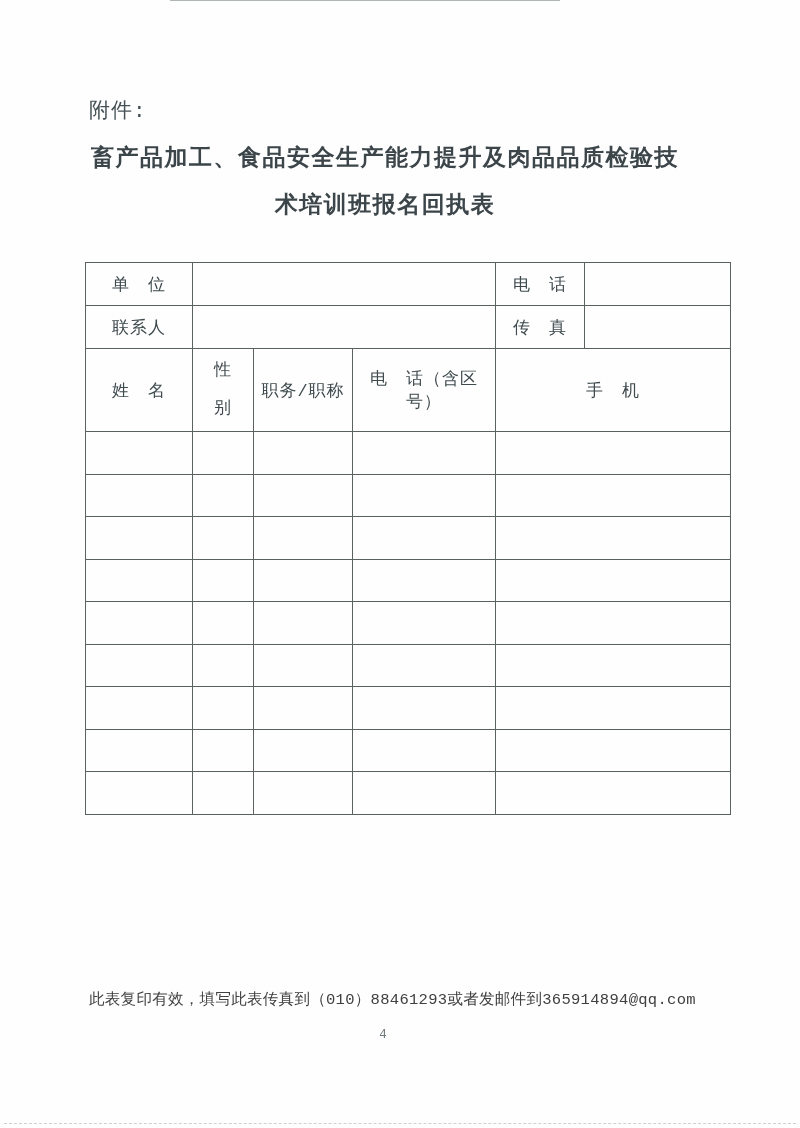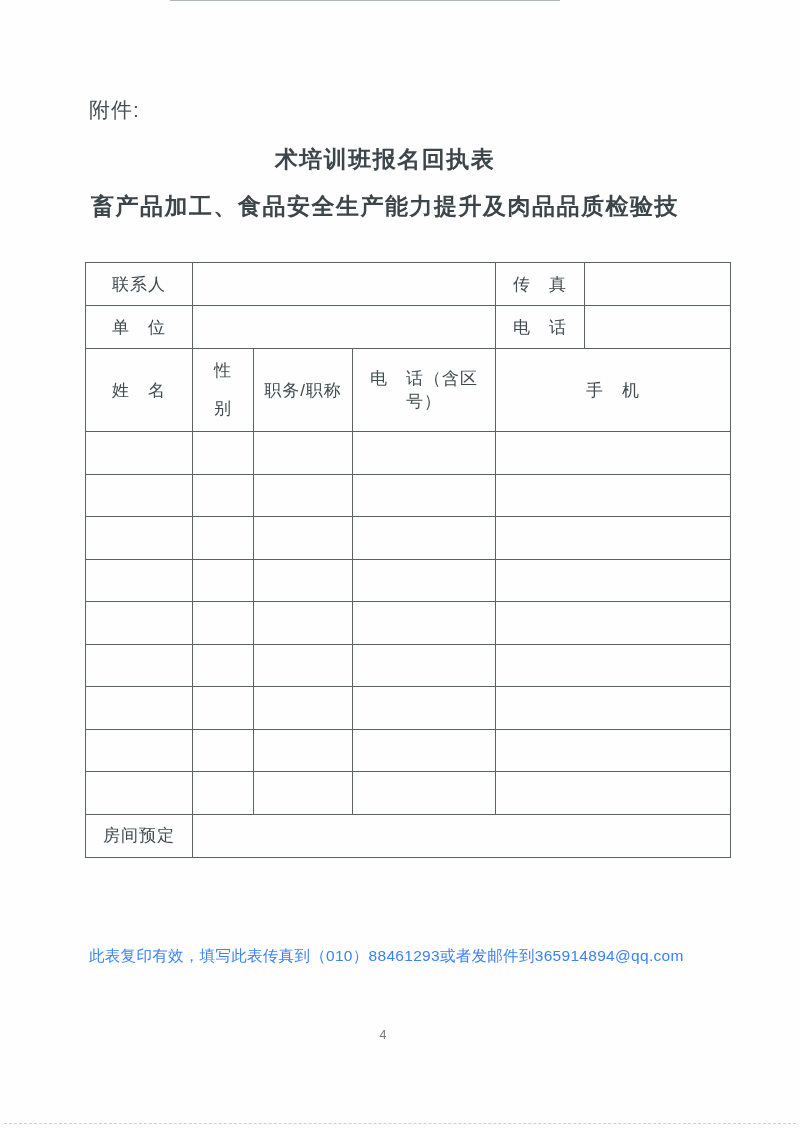--- a/index.html
+++ b/index.html
@@ -1,20 +1,20 @@
 <!DOCTYPE html>
 <html><head>
 <meta charset="utf-8">
 <style>
   html,body { margin:0; padding:0; background:#ffffff; }
   .page {
     position:relative;
     width:800px; height:1128px;
     background:#fefefe;
-    font-family:Liberation Sans, sans-serif;
+    font-family:Liberation Mono, monospace;
     color:#3f4a4e;
     overflow:hidden;
   }
   .artifact-top {
     position:absolute; top:0; left:170px; width:390px; height:1px;
     background:#b0b6b6;
   }
   .artifact-bottom {
     position:absolute; top:1123px; left:4px; right:4px; height:0;
     border-top:1px dashed #ccd1d1;
@@ -40,64 +40,64 @@
     font-size:17px; letter-spacing:1px; color:#3f4a4e;
   }
   tr.info-row td   { height:42px; }
   tr.header-row td { height:82px; }
   tr.data-row td   { height:41.5px; }
   tr.bottom-row td { height:42px; }
   td.gender-cell div { line-height:38px; }
   td.job-cell  { font-size:16.5px; letter-spacing:0; }
   td.phone-cell{ font-size:16.5px; letter-spacing:0; }
   .footnote {
-    position:absolute; left:89px; top:946px;
-    font-size:15.5px; letter-spacing:0.3px; color:#3b82f6;
+    position:absolute; left:89px; top:989px;
+    font-size:15.5px; letter-spacing:0.3px; color:#404040;
     white-space:nowrap;
   }
   .pagenum {
     position:absolute; top:1028px; left:0; width:766px;
     text-align:center; font-size:12.5px; color:#707a7d;
   }
 </style>
 </head>
 <body>
 
 <div class="page">
 
   <div class="artifact-top"></div>
   <div class="artifact-bottom"></div>
 
   <div class="attachment">附件:</div>
 
   <div class="doc-title">
+    <div>畜产品加工、食品安全生产能力提升及肉品品质检验技</div>
     <div>术培训班报名回执表</div>
-    <div>畜产品加工、食品安全生产能力提升及肉品品质检验技</div>
   </div>
 
   <table class="form">
     <colgroup>
       <col style="width:107px">
       <col style="width:61px">
       <col style="width:99px">
       <col style="width:143px">
       <col style="width:89px">
       <col style="width:146px">
     </colgroup>
     <tbody>
       <tr class="info-row">
+        <td>单　位</td>
+        <td colspan="3"></td>
+        <td>电　话</td>
+        <td></td>
+      </tr>
+      <tr class="info-row">
         <td>联系人</td>
         <td colspan="3"></td>
         <td>传　真</td>
-        <td></td>
-      </tr>
-      <tr class="info-row">
-        <td>单　位</td>
-        <td colspan="3"></td>
-        <td>电　话</td>
         <td></td>
       </tr>
 
       <tr class="header-row">
         <td>姓　名</td>
         <td class="gender-cell">
           <div>性</div>
           <div>别</div>
         </td>
         <td class="job-cell">职务/职称</td>
@@ -166,24 +166,20 @@
         <tr class="data-row">
           <td></td>
           <td></td>
           <td></td>
           <td></td>
           <td colspan="2"></td>
         </tr>
       </tbody>
 
       <tbody>
-        <tr class="bottom-row">
-        <td>房间预定</td>
-        <td colspan="5"></td>
-      </tr>
     </tbody>
   </table>
 
   <div class="footnote">此表复印有效，填写此表传真到（010）88461293或者发邮件到365914894@qq.com</div>
 
   <div class="pagenum">4</div>
 
 </div>
 
 </body></html>

